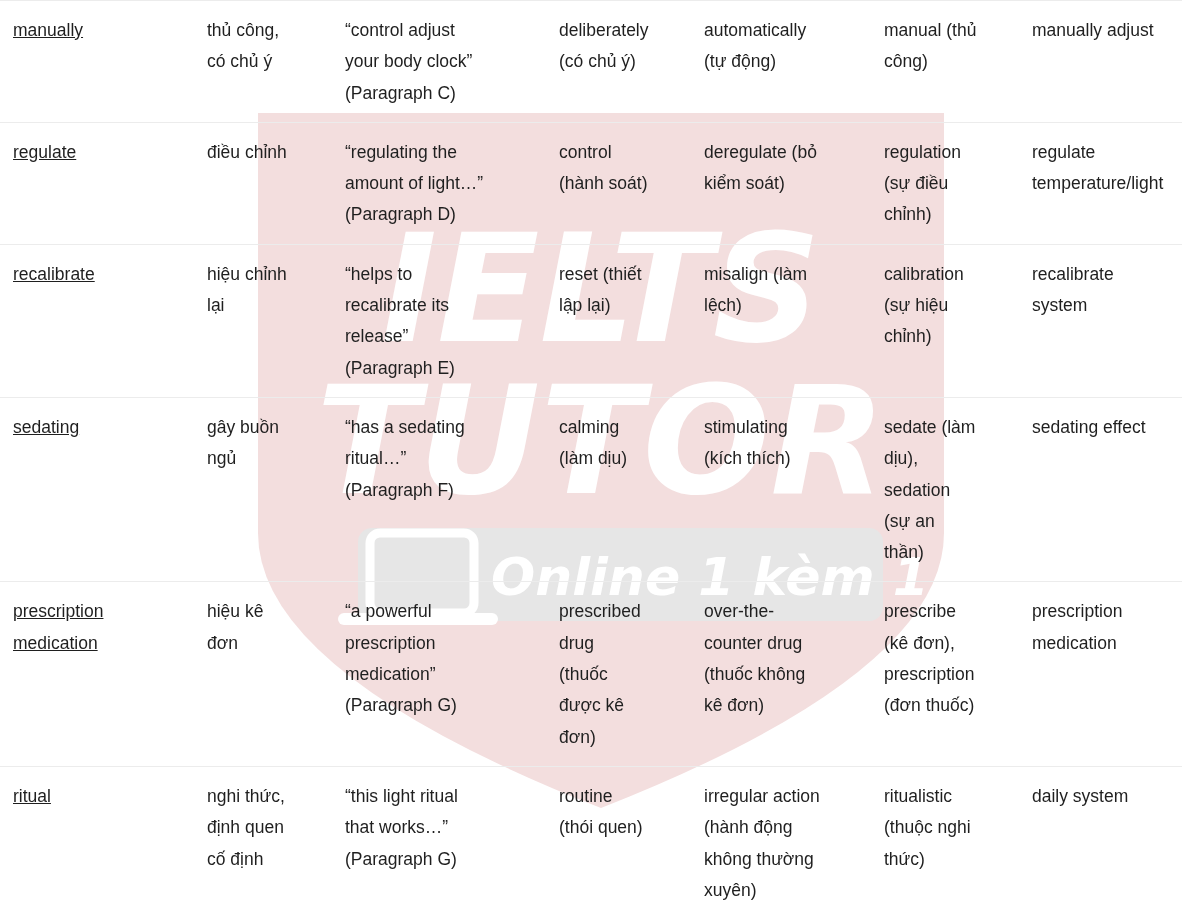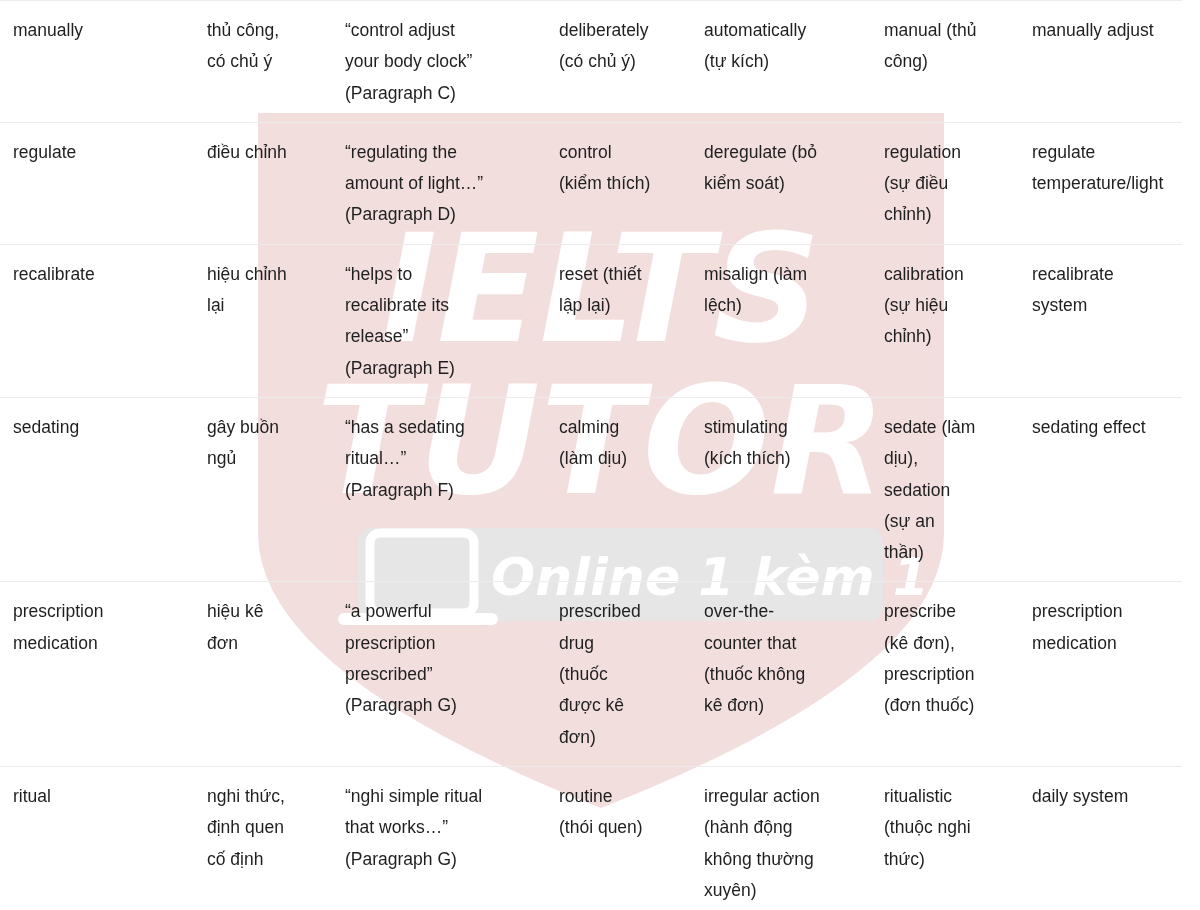--- a/index.html
+++ b/index.html
@@ -18,21 +18,21 @@
     position: absolute; left: 0; top: 0; z-index: 1;
     border-collapse: collapse; width: 1182px; table-layout: fixed;
     font-size: 17.5px; line-height: 31.3px;
   }
   table.vocab td {
     vertical-align: top; padding: 14px 0 13px 0;
     border-top: 1px solid #ececec;
   }
   col.c1 { width: 207px; } col.c2 { width: 138px; } col.c3 { width: 214px; }
   col.c4 { width: 145px; } col.c5 { width: 180px; } col.c6 { width: 148px; } col.c7 { width: 150px; }
-  td.first { padding-left: 13px !important; }
+  td.first { padding-left: 13px !important; text-decoration: underline; }
   .cell-line { display: block; white-space: pre; }
 </style>
 </head>
 <body>
 
 <div class="watermark">
   <svg viewBox="0 0 686 695" xmlns="http://www.w3.org/2000/svg">
     <path d="M0 0 H686 V420 Q686 560 343 695 Q0 560 0 420 Z" fill="#f3dede"></path>
     <text x="343" y="228" text-anchor="middle" font-family="DejaVu Sans, sans-serif" font-weight="bold" font-size="150" fill="#ffffff">IELTS</text>
     <text x="343" y="380" text-anchor="middle" font-family="DejaVu Sans, sans-serif" font-weight="bold" font-size="150" fill="#ffffff">TUTOR</text>
@@ -66,21 +66,21 @@
           <span class="cell-line">“control adjust</span>
           <span class="cell-line">your body clock”</span>
           <span class="cell-line">(Paragraph C)</span>
         </td>
         <td>
           <span class="cell-line">deliberately</span>
           <span class="cell-line">(có chủ ý)</span>
         </td>
         <td>
           <span class="cell-line">automatically</span>
-          <span class="cell-line">(tự kích)</span>
+          <span class="cell-line">(tự động)</span>
         </td>
         <td>
           <span class="cell-line">manual (thủ</span>
           <span class="cell-line">công)</span>
         </td>
         <td>
           <span class="cell-line">manually adjust</span>
         </td>
       </tr>
       <tr>
@@ -90,21 +90,21 @@
         <td>
           <span class="cell-line">điều chỉnh</span>
         </td>
         <td>
           <span class="cell-line">“regulating the</span>
           <span class="cell-line">amount of light…”</span>
           <span class="cell-line">(Paragraph D)</span>
         </td>
         <td>
           <span class="cell-line">control</span>
-          <span class="cell-line">(kiểm thích)</span>
+          <span class="cell-line">(hành soát)</span>
         </td>
         <td>
           <span class="cell-line">deregulate (bỏ</span>
           <span class="cell-line">kiểm soát)</span>
         </td>
         <td>
           <span class="cell-line">regulation</span>
           <span class="cell-line">(sự điều</span>
           <span class="cell-line">chỉnh)</span>
         </td>
@@ -182,33 +182,33 @@
           <span class="cell-line">prescription</span>
           <span class="cell-line">medication</span>
         </td>
         <td>
           <span class="cell-line">hiệu kê</span>
           <span class="cell-line">đơn</span>
         </td>
         <td>
           <span class="cell-line">“a powerful</span>
           <span class="cell-line">prescription</span>
-          <span class="cell-line">prescribed”</span>
+          <span class="cell-line">medication”</span>
           <span class="cell-line">(Paragraph G)</span>
         </td>
         <td>
           <span class="cell-line">prescribed</span>
           <span class="cell-line">drug</span>
           <span class="cell-line">(thuốc</span>
           <span class="cell-line">được kê</span>
           <span class="cell-line">đơn)</span>
         </td>
         <td>
           <span class="cell-line">over-the-</span>
-          <span class="cell-line">counter that</span>
+          <span class="cell-line">counter drug</span>
           <span class="cell-line">(thuốc không</span>
           <span class="cell-line">kê đơn)</span>
         </td>
         <td>
           <span class="cell-line">prescribe</span>
           <span class="cell-line">(kê đơn),</span>
           <span class="cell-line">prescription</span>
           <span class="cell-line">(đơn thuốc)</span>
         </td>
         <td>
@@ -219,21 +219,21 @@
       <tr>
         <td class="first">
           <span class="cell-line">ritual</span>
         </td>
         <td>
           <span class="cell-line">nghi thức,</span>
           <span class="cell-line">định quen</span>
           <span class="cell-line">cố định</span>
         </td>
         <td>
-          <span class="cell-line">“nghi simple ritual</span>
+          <span class="cell-line">“this light ritual</span>
           <span class="cell-line">that works…”</span>
           <span class="cell-line">(Paragraph G)</span>
         </td>
         <td>
           <span class="cell-line">routine</span>
           <span class="cell-line">(thói quen)</span>
         </td>
         <td>
           <span class="cell-line">irregular action</span>
           <span class="cell-line">(hành động</span>

